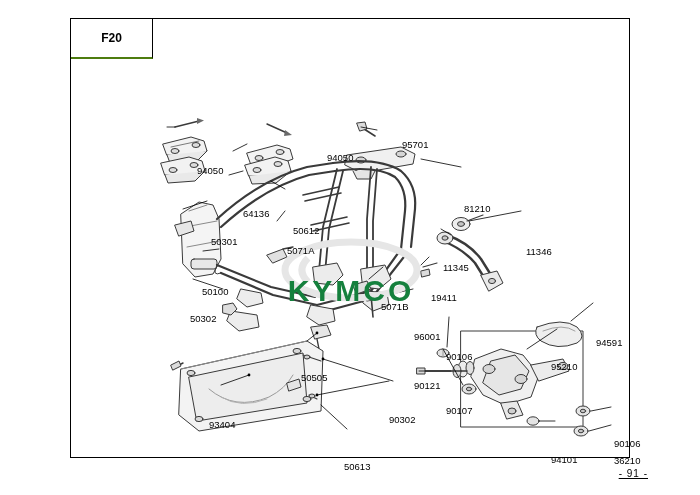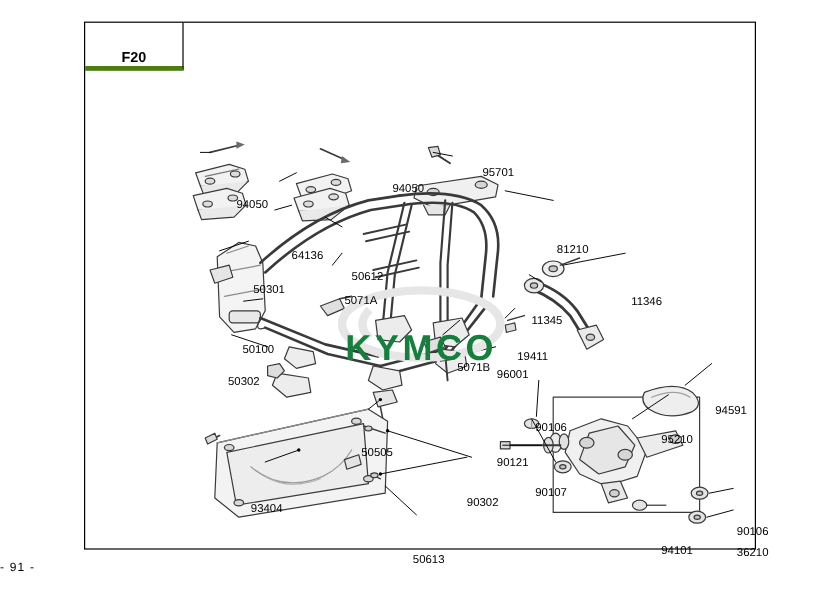--- a/index.html
+++ b/index.html
@@ -17,23 +17,23 @@
     width:560px;height:440px;
     border:1px solid #000;
     box-sizing:border-box;
     background:#fff;
   }
   #title-cell{
     position:absolute;
     left:0;top:0;
     width:82px;height:40px;
     border-right:1px solid #000;
-    border-bottom:4px solid #4d7c0f;
+    border-bottom:2px solid #4d7c0f;
     box-sizing:border-box;
-    display:flex;align-items:flex-end;justify-content:center;
+    display:flex;align-items:center;justify-content:center;
     font-size:12px;font-weight:bold;
   }
   #title-bar{
     position:absolute;
     left:82px;top:0;
     width:478px;height:40px;
     border-bottom:1px solid #000;
     box-sizing:border-box;
     display:flex;align-items:center;
     padding-left:28px;
@@ -41,23 +41,24 @@
   }
   #canvas{
     position:absolute;
     left:0;top:40px;
     width:558px;height:398px;
   }
   #page-number{
     position:absolute;
     left:0;top:468px;
     width:648px;
-    text-align:left;
+    text-align:right;
     font-size:10px;
     letter-spacing:1px;
+    text-decoration:underline;
   }
   .lbl{
     position:absolute;
     font-size:9.5px;
     white-space:nowrap;
     color:#000;
   }
   .watermark{
     position:absolute;
     left:185px;top:175px;
@@ -346,21 +347,21 @@
     <div class="lbl" style="left:222px;top:166px">50612</div>
     <div class="lbl" style="left:393px;top:144px">81210</div>
     <div class="lbl" style="left:140px;top:177px">50301</div>
     <div class="lbl" style="left:216px;top:186px">5071A</div>
     <div class="lbl" style="left:455px;top:187px">11346</div>
     <div class="lbl" style="left:372px;top:203px">11345</div>
     <div class="lbl" style="left:131px;top:227px">50100</div>
     <div class="lbl" style="left:360px;top:233px">19411</div>
     <div class="lbl" style="left:310px;top:242px">5071B</div>
     <div class="lbl" style="left:119px;top:254px">50302</div>
-    <div class="lbl" style="left:343px;top:248px">96001</div>
+    <div class="lbl" style="left:343px;top:272px">96001</div>
     <div class="lbl" style="left:525px;top:278px">94591</div>
     <div class="lbl" style="left:375px;top:292px">90106</div>
     <div class="lbl" style="left:480px;top:302px">95210</div>
     <div class="lbl" style="left:230px;top:313px">50505</div>
     <div class="lbl" style="left:343px;top:321px">90121</div>
     <div class="lbl" style="left:375px;top:346px">90107</div>
     <div class="lbl" style="left:138px;top:360px">93404</div>
     <div class="lbl" style="left:318px;top:355px">90302</div>
     <div class="lbl" style="left:543px;top:379px">90106</div>
     <div class="lbl" style="left:273px;top:402px">50613</div>

